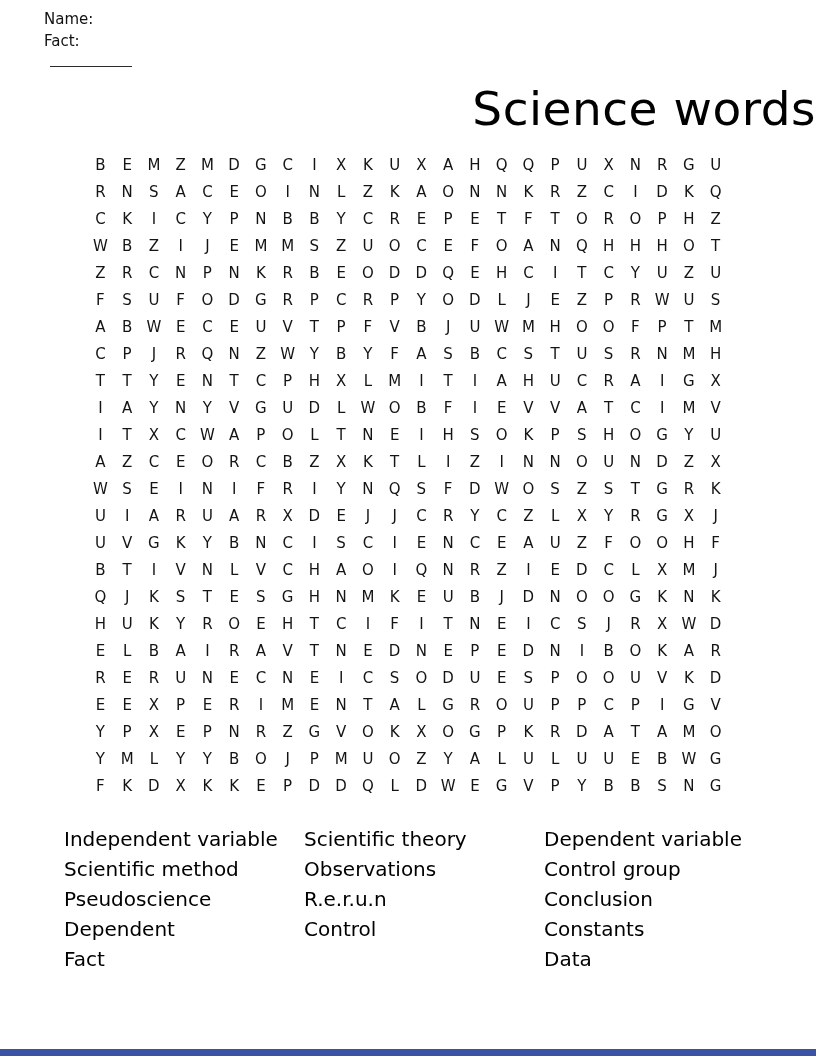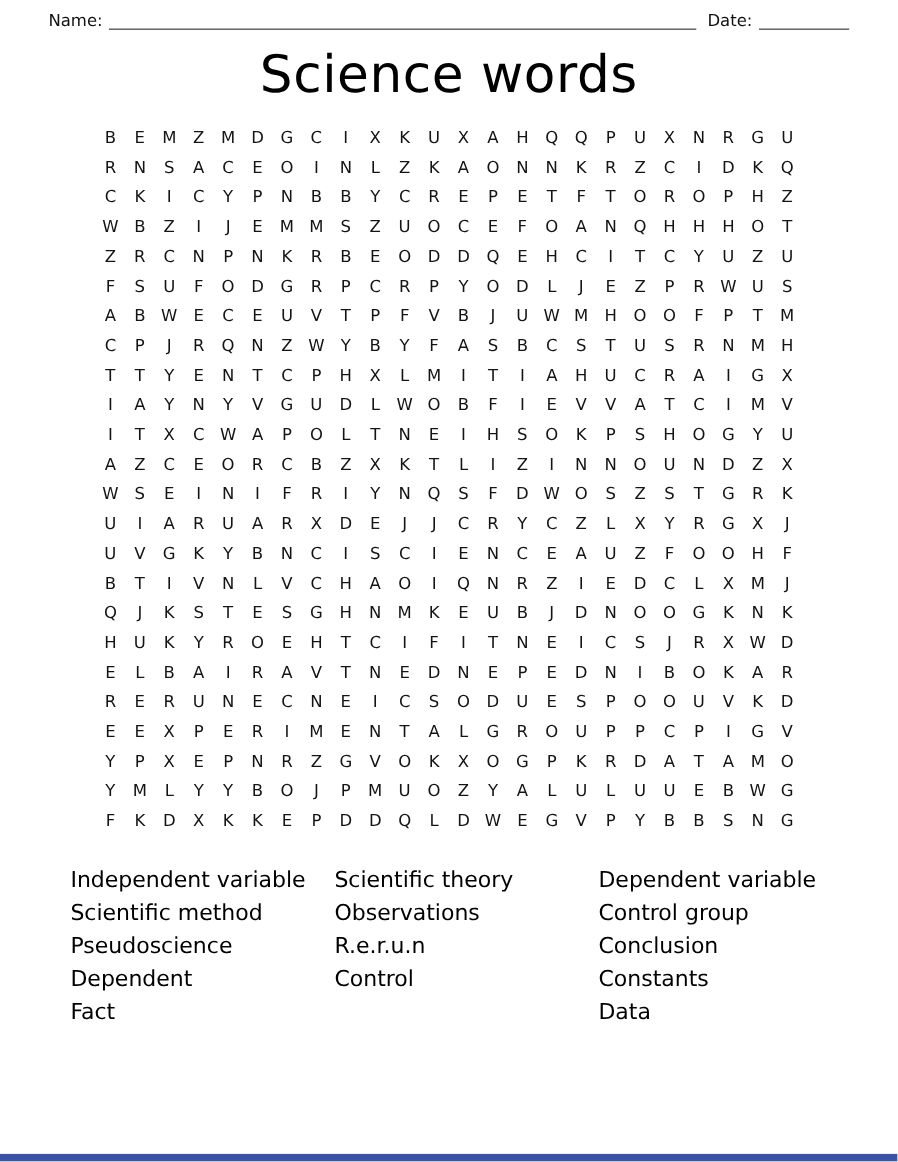--- a/index.html
+++ b/index.html
@@ -8,39 +8,40 @@
     width: 816px;
     height: 1056px;
     margin: 0 auto;
     position: relative;
     overflow: hidden;
     font-family: "DejaVu Sans", "Liberation Sans", sans-serif;
     color: #111111;
   }
   .header-row {
     display: flex;
-    align-items: center;
+    align-items: flex-start;
     padding: 10px 44px 0 44px;
     font-size: 15px;
+    flex-direction: column;
   }
   .label { white-space: nowrap; padding-bottom: 1px; }
   .name-line {
     flex: 1;
     border-bottom: 1.5px solid #2a2a2a;
     height: 16px;
     margin: 0 10px 2px 6px;
   }
   .date-line {
     width: 82px;
     border-bottom: 1.5px solid #2a2a2a;
     height: 16px;
     margin: 0 0 2px 6px;
   }
   .page-title {
-    text-align: center;
+    text-align: right;
     font-size: 47px;
     font-weight: 500;
     letter-spacing: 0.5px;
     margin-top: 12px;
     color: #000000;
   }
   .grid-wrap {
     width: 642px;
     margin: 16px auto 0 auto;
     display: grid;
@@ -71,21 +72,21 @@
     bottom: 0;
     height: 7px;
   }
 </style>
 </head>
 <body>
 
 <div class="header-row">
   <span class="label">Name:</span>
   <span class="name-line"></span>
-  <span class="label">Date:</span>
+  <span class="label">Fact:</span>
   <span class="date-line"></span>
 </div>
 
 <h1 class="page-title">Science words</h1>
 
 <div class="grid-wrap">
     <span class="cell">B</span>
     <span class="cell">E</span>
     <span class="cell">M</span>
     <span class="cell">Z</span>

